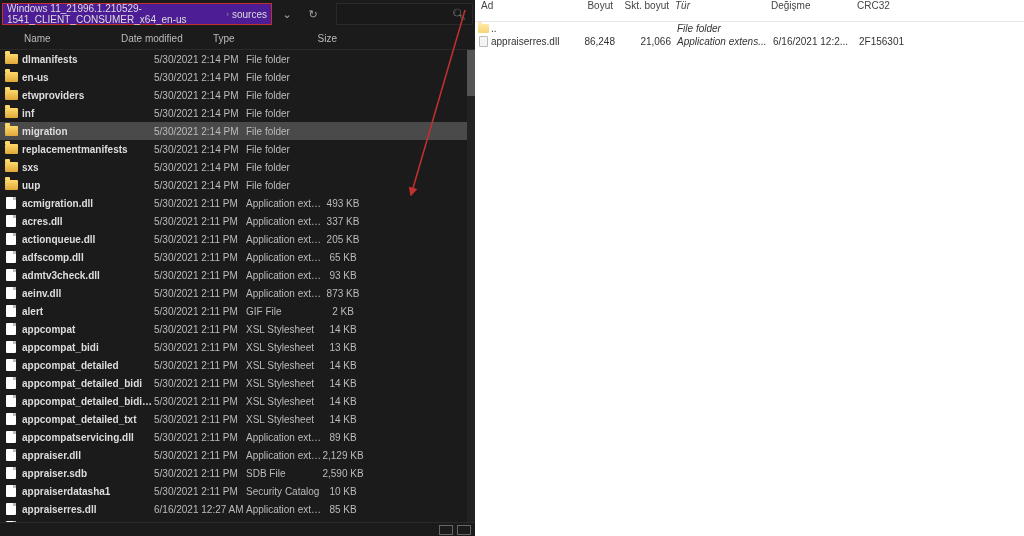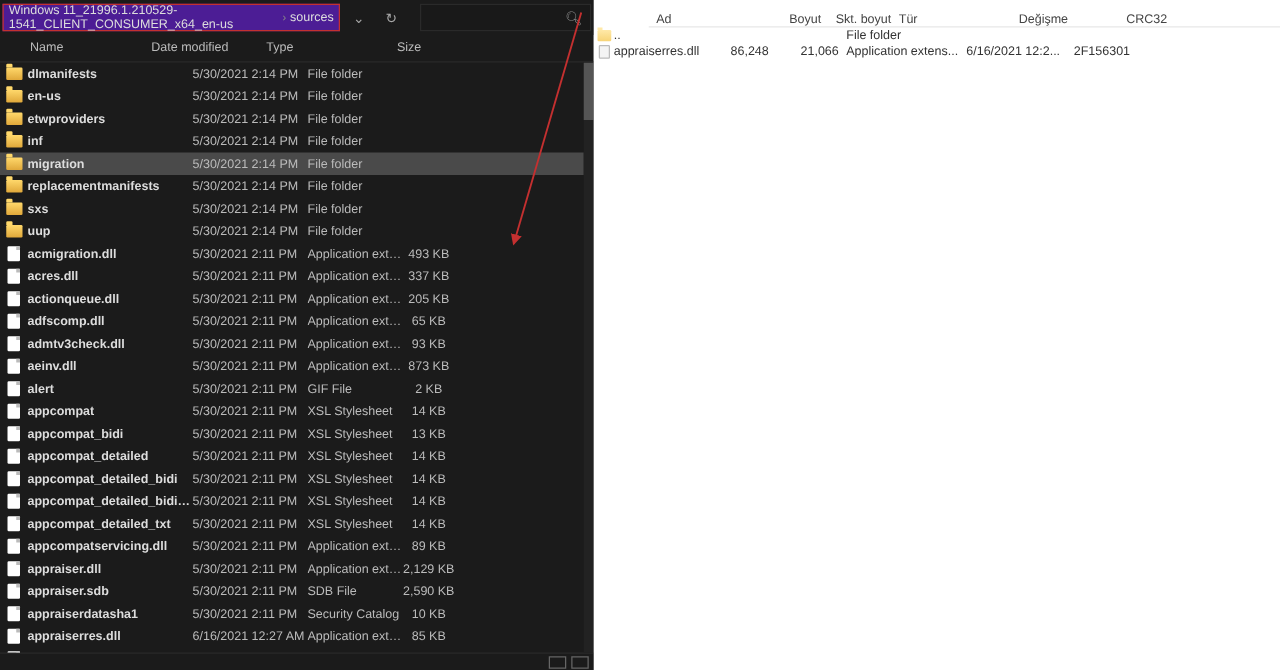--- a/index.html
+++ b/index.html
@@ -35,25 +35,25 @@
 .ty { width:76px; color:#bbb; overflow:hidden; white-space:nowrap; text-overflow:ellipsis; }
 .sz { width:48px; text-align:center; color:#bbb; padding-right:6px; }
 
 .scroll-l { position:absolute; right:0; top:0; width:8px; height:100%; background:#222; }
 .thumb-l { position:absolute; right:0; top:0; width:8px; height:46px; background:#555; }
 
 .foot-l { height:14px; background:#1b1b1b; border-top:1px solid #2a2a2a; display:flex; justify-content:flex-end; align-items:center; padding-right:4px; gap:4px; }
 .foot-ic { width:14px; height:10px; border:1px solid #666; }
 
 
-.cols-r { height:22px; display:flex; align-items:flex-end; font-size:10px; color:#444; border-bottom:1px solid #e8e8e8;margin-left:44px; }
+.cols-r { height:22px; display:flex; align-items:flex-start; font-size:10px; color:#444; border-bottom:1px solid #e8e8e8; }
 .cr1 { width:88px; padding-left:6px; }
 .cr2 { width:56px; text-align:right; padding-right:6px; }
 .cr3 { width:56px; text-align:right; padding-right:6px; }
-.cr4 { width:96px; }
+.cr4 { width:96px;font-style:italic; }
 .cr5 { width:86px; }
 .cr6 { width:60px; }
 .rows-r { flex:1; }
 .row-r { height:13px; display:flex; align-items:center; font-size:10px; color:#333; padding-left:2px; }
 .ic-r { width:12px; height:12px; margin-right:2px; display:inline-flex; align-items:center; justify-content:center; }
 .ic-up { width:11px; height:9px; background:linear-gradient(#ffe9a8,#f7d477); border-radius:1px; position:relative; }
 .ic-up:before { content:""; position:absolute; top:-2px; left:0; width:4px; height:2px; background:#ffe9a8; }
 .ic-file-r { width:9px; height:11px; background:#f4f4f4; border:1px solid #bbb; border-radius:1px; }
 .rn { width:74px; overflow:hidden; white-space:nowrap; text-overflow:ellipsis; }
 .foot-r { height:16px; border-top:1px solid #ddd; font-size:10px; color:#555; display:flex; align-items:center; justify-content:center; }

